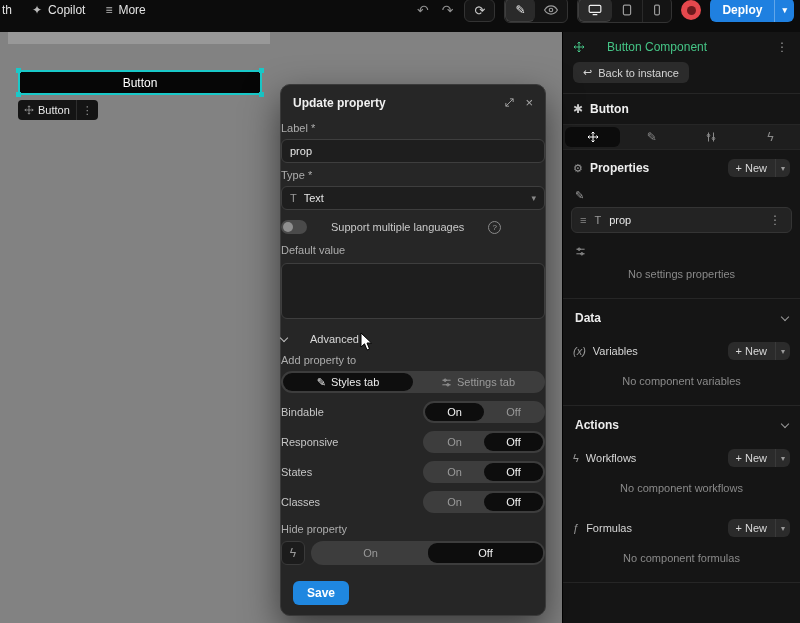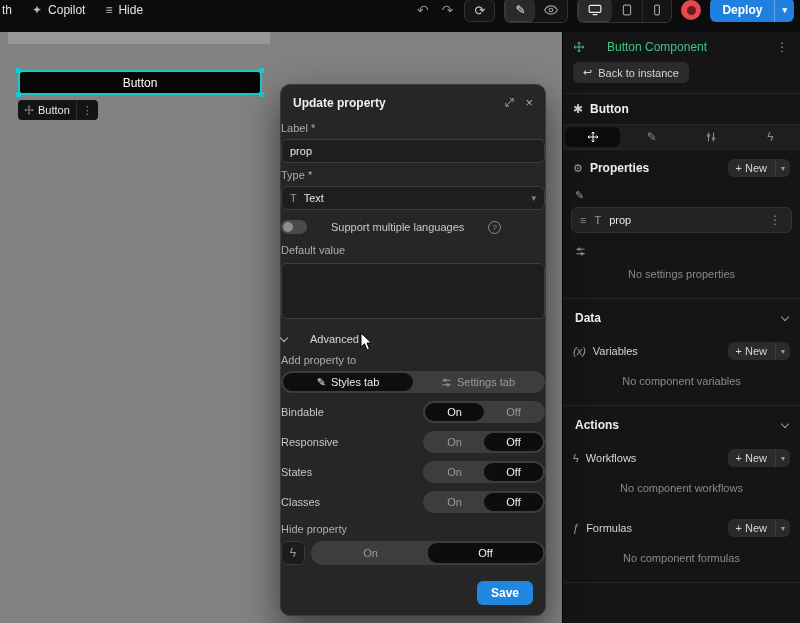--- a/index.html
+++ b/index.html
@@ -56,21 +56,21 @@
   .seg-wrap { margin-top:2px; height:22px; background:#3d3d3d; border-radius:11px; display:flex; padding:2px; }
   .seg { flex:1; display:flex; align-items:center; justify-content:center; gap:5px; font-size:11px; color:#9a9a9a; border-radius:9px; }
   .seg.sel-seg { background:#0e0e0e; color:#ececec; }
   .prop-row { display:flex; align-items:center; justify-content:space-between; margin-top:8px; color:#c6c6c6; font-size:11px; }
   .onoff { width:122px; height:22px; background:#3d3d3d; border-radius:11px; display:flex; padding:2px; }
   .onoff .opt { flex:1; display:flex; align-items:center; justify-content:center; font-size:11px; color:#999; border-radius:9px; }
   .onoff .opt.sel-opt { background:#0d0d0d; color:#f2f2f2; }
   .hide-row { margin-top:6px; display:flex; align-items:center; gap:6px; }
   .bolt-btn { width:24px; height:24px; border-radius:6px; background:#1c1c1c; border:1px solid #3a3a3a; color:#9a9a9a; display:flex; align-items:center; justify-content:center; font-size:12px; flex:none; }
   .onoff.wide { flex:1; height:24px; border-radius:12px; width:auto; }
-  .m-foot { padding:6px 12px 10px; display:flex; justify-content:flex-end; }
+  .m-foot { padding:6px 12px 10px; display:flex; justify-content:flex-start; }
   .save-btn { background:#1f87e0; color:#fff; font-size:12px; font-weight:700; padding:5px 14px; border-radius:6px; border:none; font-family:"Liberation Sans", sans-serif; }
 
   
   .sidebar { width:238px; background:#151515; border-left:1px solid #000; display:flex; flex-direction:column; font-size:11px; color:#cfcfcf; overflow:hidden; }
   .sb-head { display:flex; align-items:center; gap:22px; padding:8px 10px 6px; }
   .sb-head .comp-title { color:#45c486; font-size:12px; flex:1; }
   .green-ic { color:#45c486; display:flex; }
   .kebab { color:#9a9a9a; font-size:12px; padding:0 2px; }
   .back-btn { margin:2px 10px 10px; align-self:flex-start; background:#2b2b2b; border-radius:6px; padding:4px 10px; display:flex; align-items:center; gap:6px; color:#d4d4d4; font-size:11px; }
   .divider { border-top:1px solid #262626; }
@@ -103,21 +103,21 @@
   <div class="tb-left">
     <span class="tb-item">
         <span>th</span>
       </span>
     <span class="tb-item">
       <span class="ic">✦</span>
       <span>Copilot</span>
     </span>
     <span class="tb-item">
       <span class="ic">≡</span>
-      <span>Hide</span>
+      <span>More</span>
     </span>
   </div>
   <div class="tb-right">
     <span class="hist">↶</span>
     <span class="hist">↷</span>
     <span class="tb-btn">
         <span>⟳</span>
       </span>
     <span class="tb-group">
       <span class="cell sel">

